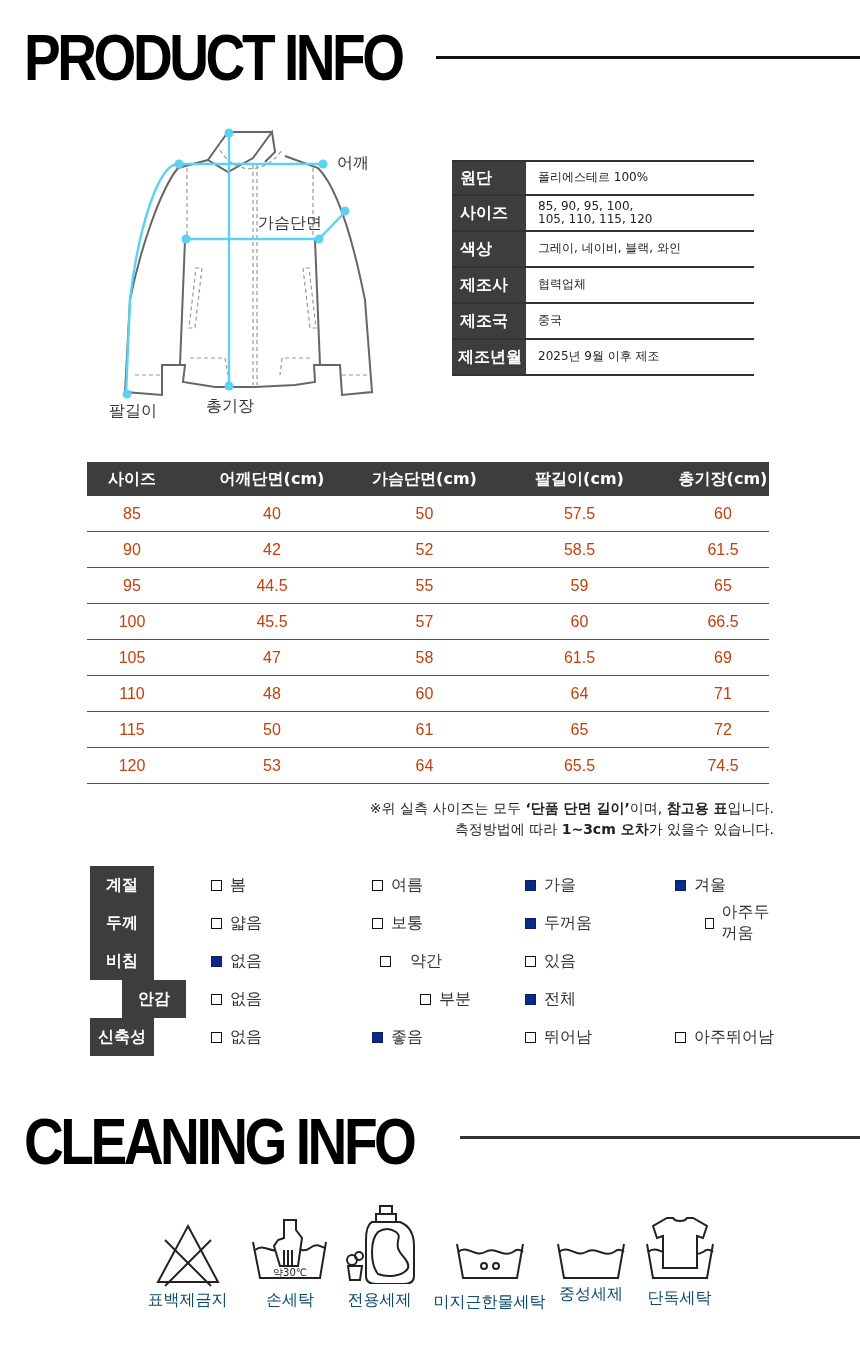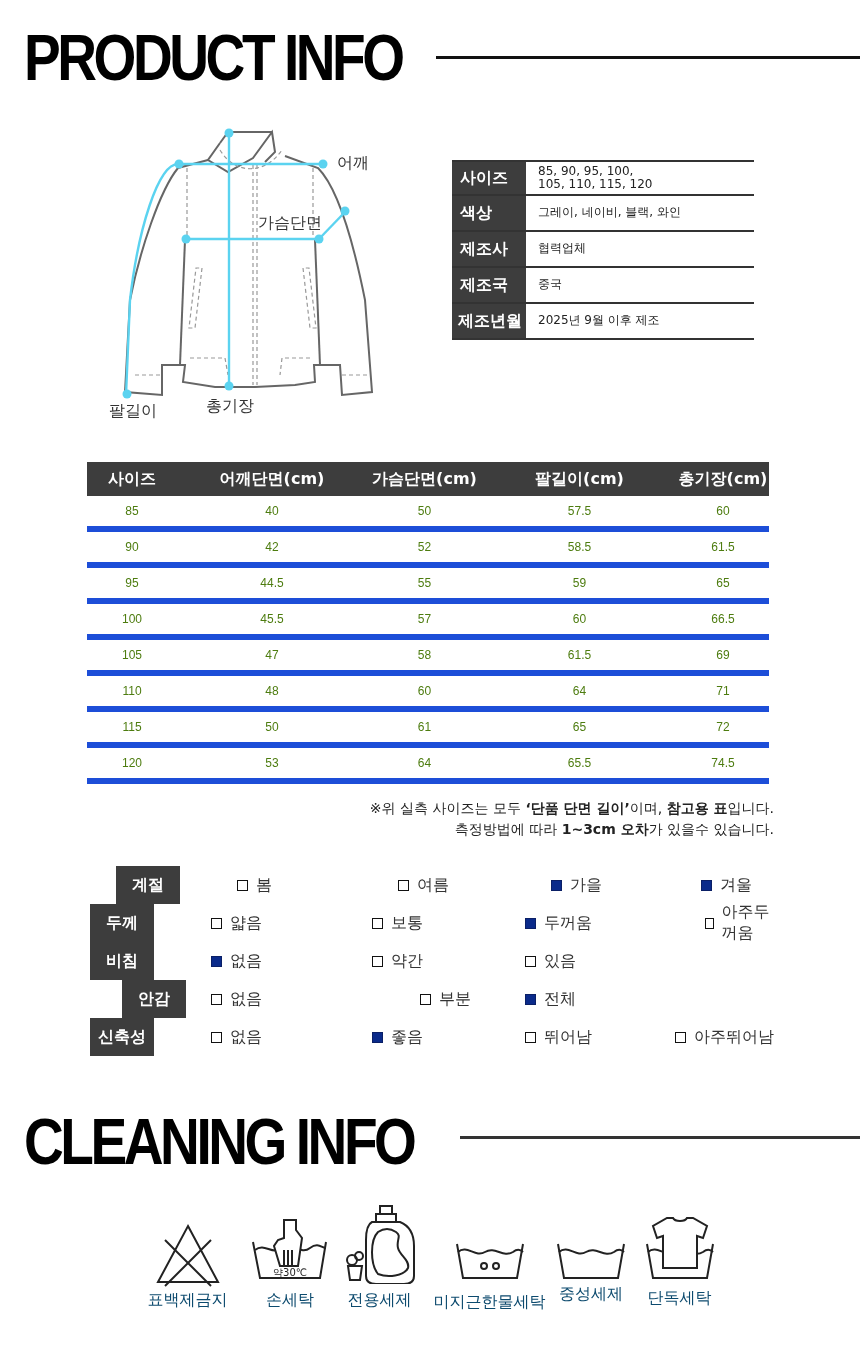--- a/index.html
+++ b/index.html
@@ -23,21 +23,21 @@
   
   .spec { position: absolute; left: 452px; top: 160px; width: 302px; border-collapse: collapse; }
   .spec-row { display: flex; height: 36px; border-bottom: 2px solid #333; }
   .spec-row:first-child { border-top: 2px solid #333; }
   .spec-key { width: 74px; background: #3d3d3d; color: #fff; font-weight: 700; font-size: 16px; display: flex; align-items: center; padding-left: 8px; }
   .spec-val { flex: 1; font-size: 12px; color: #222; display: flex; align-items: center; padding-left: 12px; line-height: 1.1; white-space: pre-line; }
 
   
   .size-table { position: absolute; left: 87px; top: 462px; width: 682px; }
   .size-head { display: flex; height: 34px; background: #3d3d3d; color: #fff; font-size: 16px; font-weight: 700; align-items: center; }
-  .size-row { display: flex; height: 36px; align-items: center; border-bottom: 6px solid #1d4ed8; font-size: 12px; color: #4d7c0f; font-family: "Liberation Sans", sans-serif; }
+  .size-row { display: flex; height: 36px; align-items: center; border-bottom: 1px solid #1d4ed8; font-size: 16px; color: #c2410c; font-family: "Liberation Sans", sans-serif; }
   .c0 { width: 90px; text-align: center; }
   .c1 { width: 190px; text-align: center; }
   .c2 { width: 115px; text-align: center; }
   .c3 { width: 195px; text-align: center; }
   .c4 { width: 92px; text-align: center; }
 
   .note { position: absolute; right: 86px; top: 798px; text-align: right; font-size: 14px; color: #222; line-height: 21px; }
   .note b { font-weight: 700; }
 
   
@@ -103,20 +103,24 @@
     </g>
   </svg>
   <div class="diag-label" style="left:237px; top:33px;">어깨</div>
   <div class="diag-label" style="left:158px; top:93px;">가슴단면</div>
   <div class="diag-label" style="left:9px; top:281px;">팔길이</div>
   <div class="diag-label" style="left:106px; top:276px;">총기장</div>
 </div>
 
 <div class="spec">
   <div class="spec-row">
+    <div class="spec-key">원단</div>
+    <div class="spec-val">폴리에스테르 100%</div>
+  </div>
+  <div class="spec-row">
     <div class="spec-key">사이즈</div>
     <div class="spec-val">85, 90, 95, 100,
 105, 110, 115, 120</div>
   </div>
   <div class="spec-row">
     <div class="spec-key">색상</div>
     <div class="spec-val">그레이, 네이비, 블랙, 와인</div>
   </div>
   <div class="spec-row">
     <div class="spec-key">제조사</div>
@@ -198,21 +202,21 @@
   </div>
 </div>
 
 <div class="note">
   <div><span>※위 실측 사이즈는 모두 </span><b>‘단품 단면 길이’</b><span>이며, </span><b>참고용 표</b><span>입니다.</span></div>
   <div><span>측정방법에 따라 </span><b>1~3cm 오차</b><span>가 있을수 있습니다.</span></div>
 </div>
 
 <div class="attr">
 
-  <div class="attr-row" style="position:relative;margin-left:26px;">
+  <div class="attr-row" style="position:relative;">
     <div class="attr-key">계절</div>
     <div class="attr-opt" style="left:121px;">
         <span class="cb"></span>
         <span>봄</span>
       </div>
     <div class="attr-opt" style="left:282px;">
         <span class="cb"></span>
         <span>여름</span>
       </div>
     <div class="attr-opt" style="left:435px;">
@@ -244,21 +248,21 @@
         <span>아주두꺼움</span>
       </div>
   </div>
 
   <div class="attr-row" style="position:relative;">
     <div class="attr-key">비침</div>
     <div class="attr-opt" style="left:121px;">
         <span class="cb on"></span>
         <span>없음</span>
       </div>
-    <div class="attr-opt" style="left:282px;">
+    <div class="attr-opt" style="left:290px;gap:11px;">
         <span class="cb"></span>
         <span>약간</span>
       </div>
     <div class="attr-opt" style="left:435px;">
         <span class="cb"></span>
         <span>있음</span>
       </div>
   </div>
 
   <div class="attr-row" style="position:relative;padding-left:32px;">

